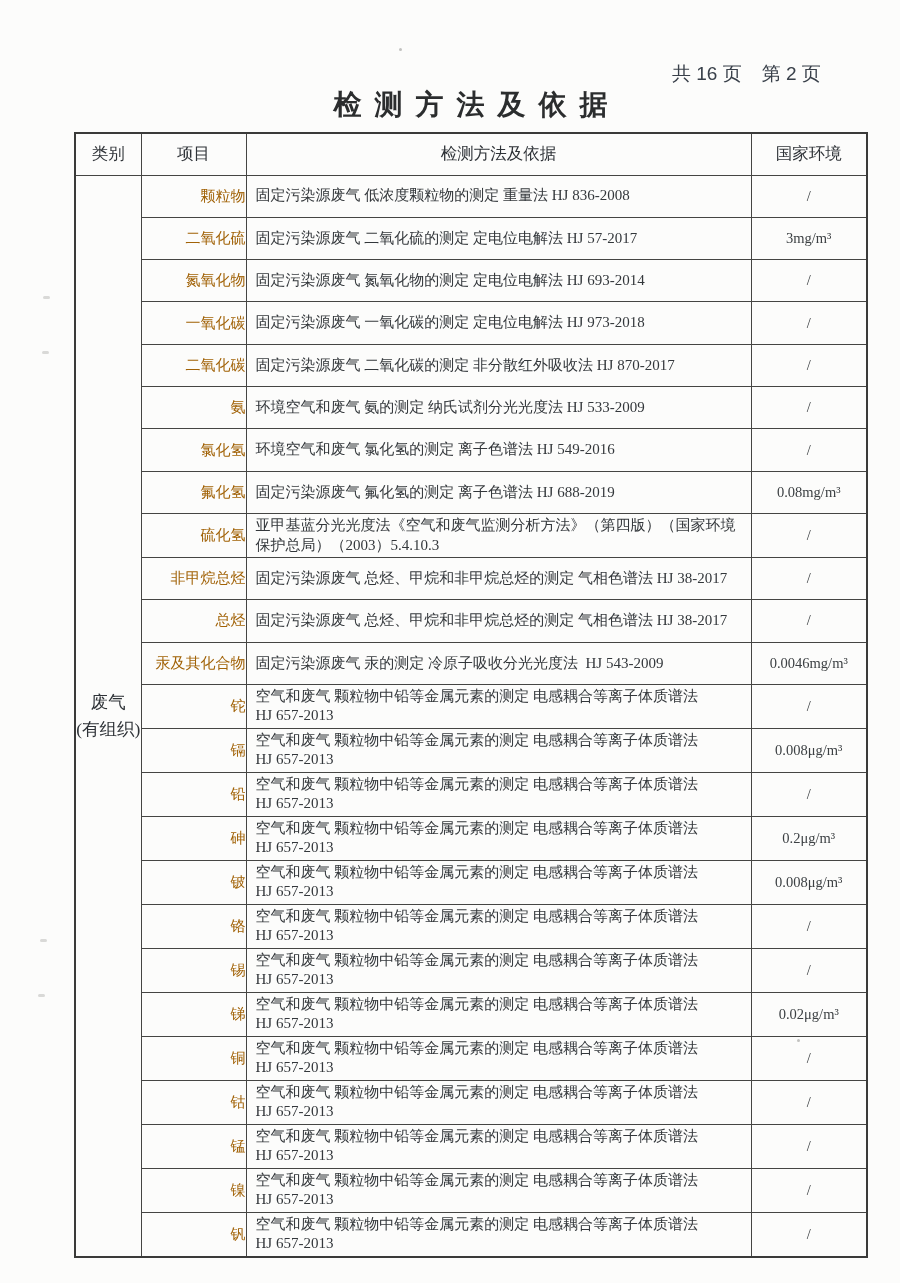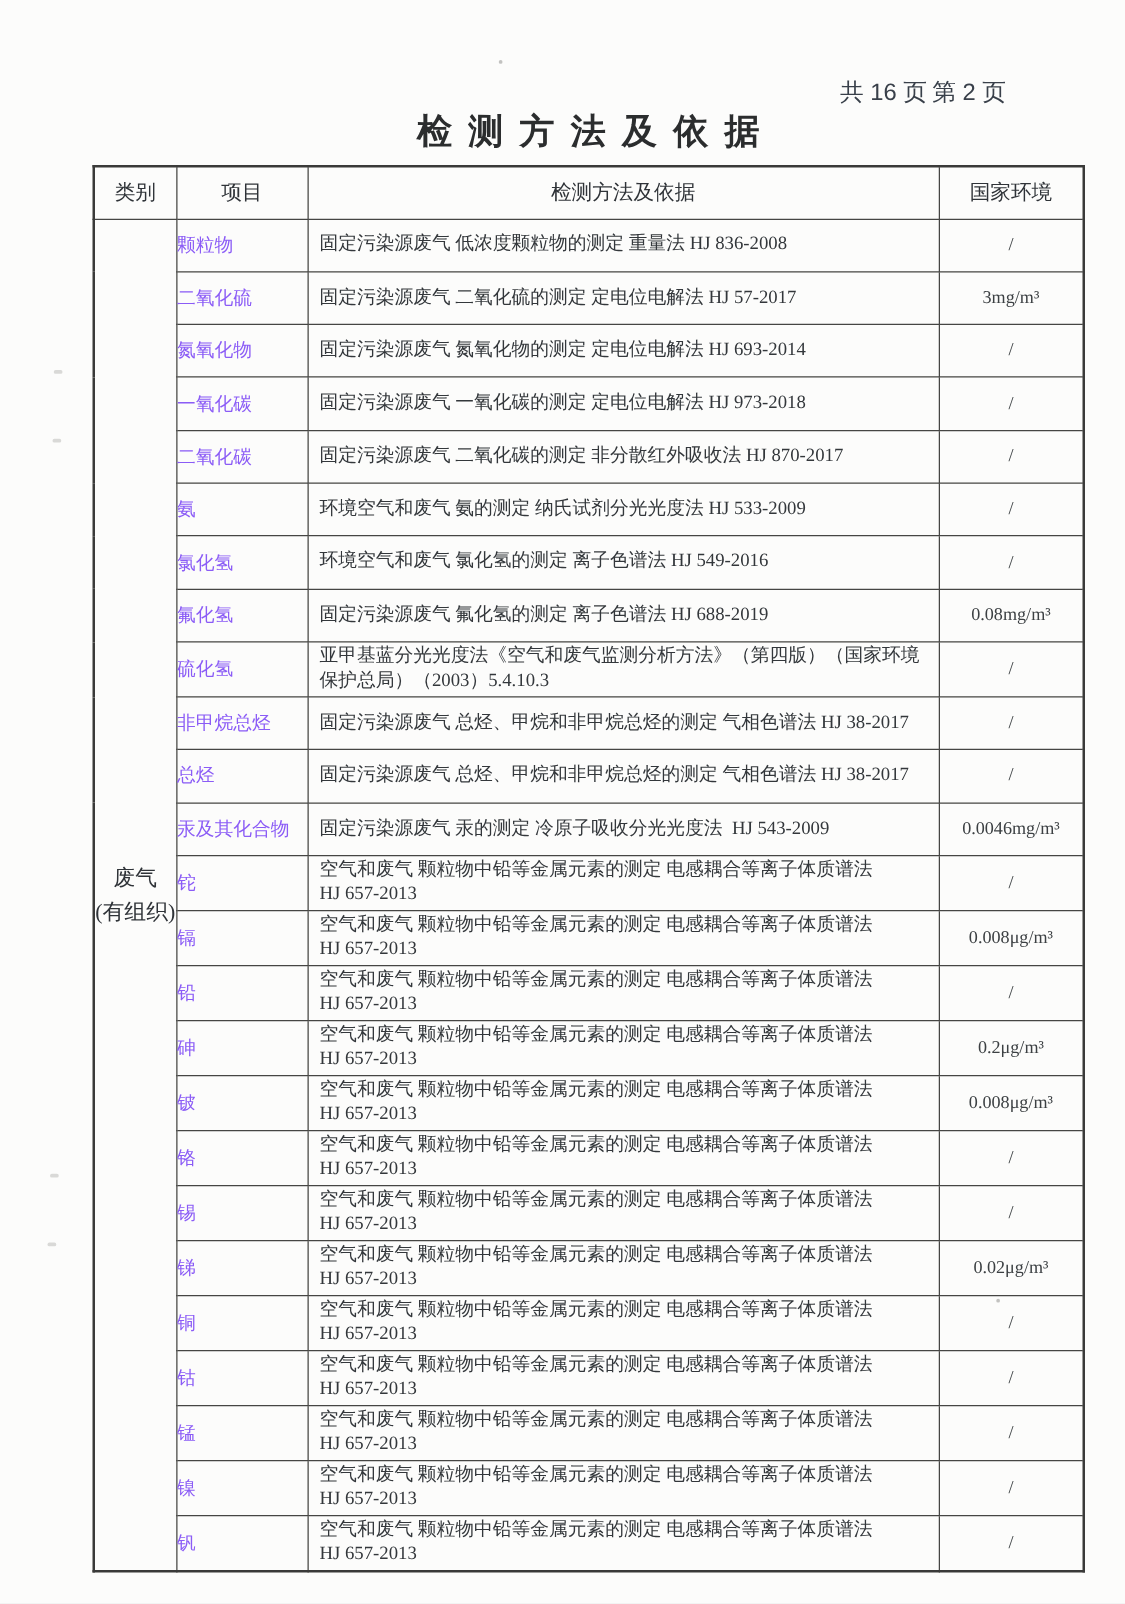--- a/index.html
+++ b/index.html
@@ -23,21 +23,21 @@
     letter-spacing: 0.5px;
   }
   .page-info {
     position: absolute;
     left: 672px; top: 61px;
     font-family: "Liberation Sans", "DejaVu Sans", sans-serif;
     font-size: 19px;
     font-weight: 500;
     color: #39404a;
     display: flex;
-    gap: 4px;
+    gap: 20px;
     white-space: nowrap;
   }
   .doc-title {
     position: absolute;
     left: 75px; top: 86px;
     width: 791px;
     text-align: center;
     font-family: "Liberation Sans", "DejaVu Sans", sans-serif;
     font-size: 28px;
     font-weight: bold;
@@ -60,22 +60,22 @@
   thead tr { height: 42px; }
   tbody tr { height: 42.32px; }
   th {
     font-weight: normal;
     font-size: 16.5px;
     color: #2f3338;
     text-align: center;
   }
   td.item-cell {
     font-size: 15px;
-    text-align: left;
-    color: #8b5cf6;
+    text-align: right;
+    color: #a16207;
   }
   td.method-cell {
     font-size: 15px;
     text-align: left;
     padding: 2px 8px 2px 9px;
     line-height: 19.5px;
     white-space: pre-wrap;
     color: #33373b;
   }
   td.limit-cell {

